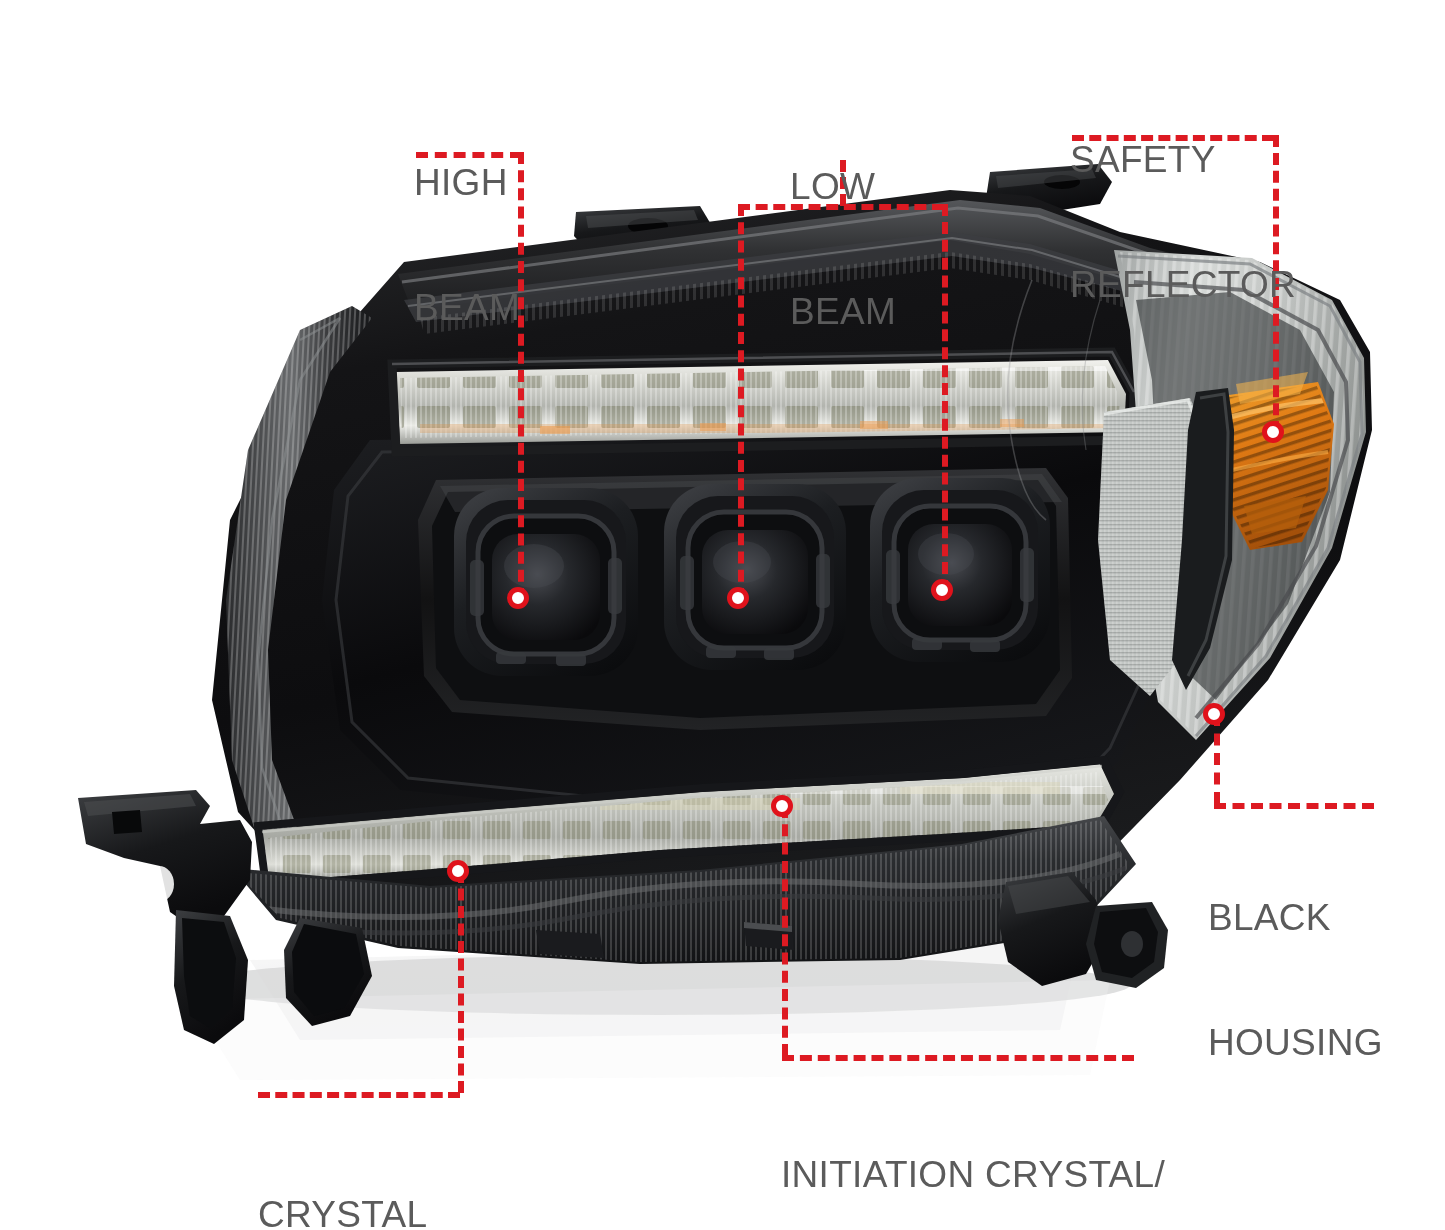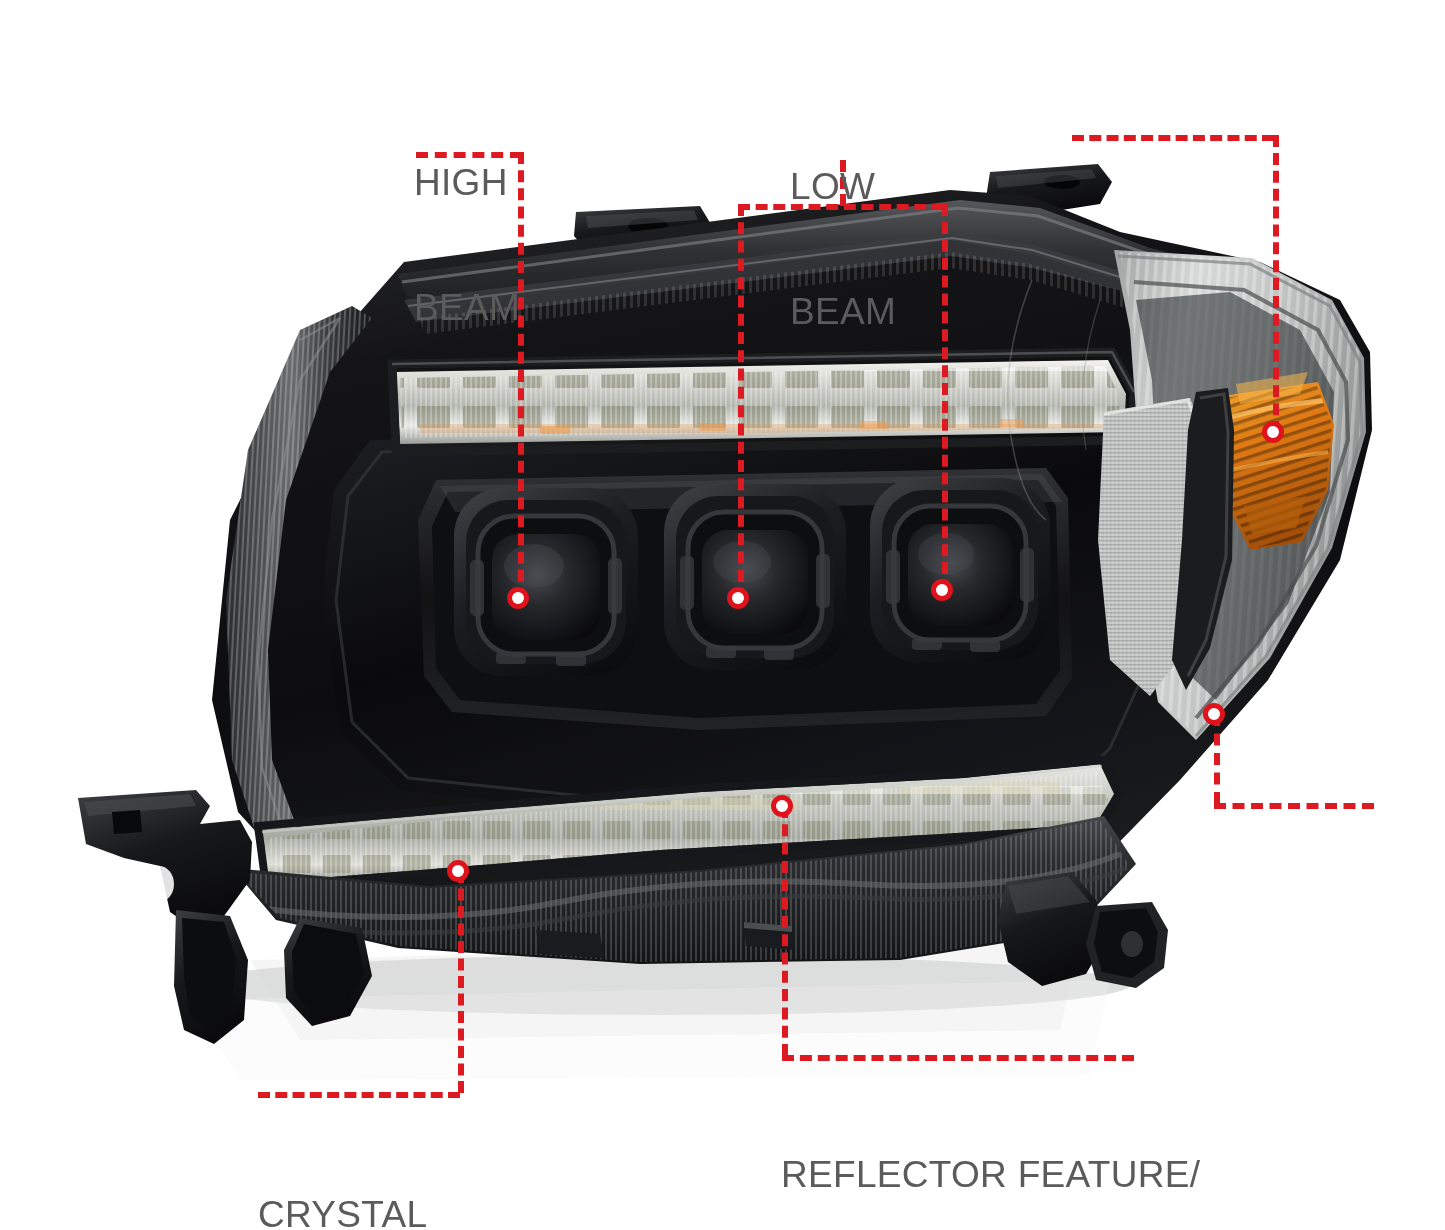--- a/index.html
+++ b/index.html
@@ -451,26 +451,34 @@
   <div class="callout lft" style="left:414px;top:78px;">
     <div>HIGH</div>
     <div>BEAM</div>
   </div>
 
   <div class="callout lft" style="left:790px;top:82px;">
     <div>LOW</div>
     <div>BEAM</div>
   </div>
 
-
+  <div class="callout lft" style="left:1070px;top:55px;">
+    <div>SAFETY</div>
+    <div>REFLECTOR</div>
+  </div>
+
+  <div class="callout lft" style="left:1208px;top:813px;">
+    <div>BLACK</div>
+    <div>HOUSING</div>
+  </div>
 
   <div class="callout lft" style="left:258px;top:1110px;">
     <div>CRYSTAL</div>
     
   </div>
 
   <div class="callout lft" style="left:781px;top:1070px;">
-    <div>REFLECTOR FEATURE/</div>
+    <div>INITIATION CRYSTAL/</div>
     
     
   </div>
 
 </div>
 
 </body></html>

